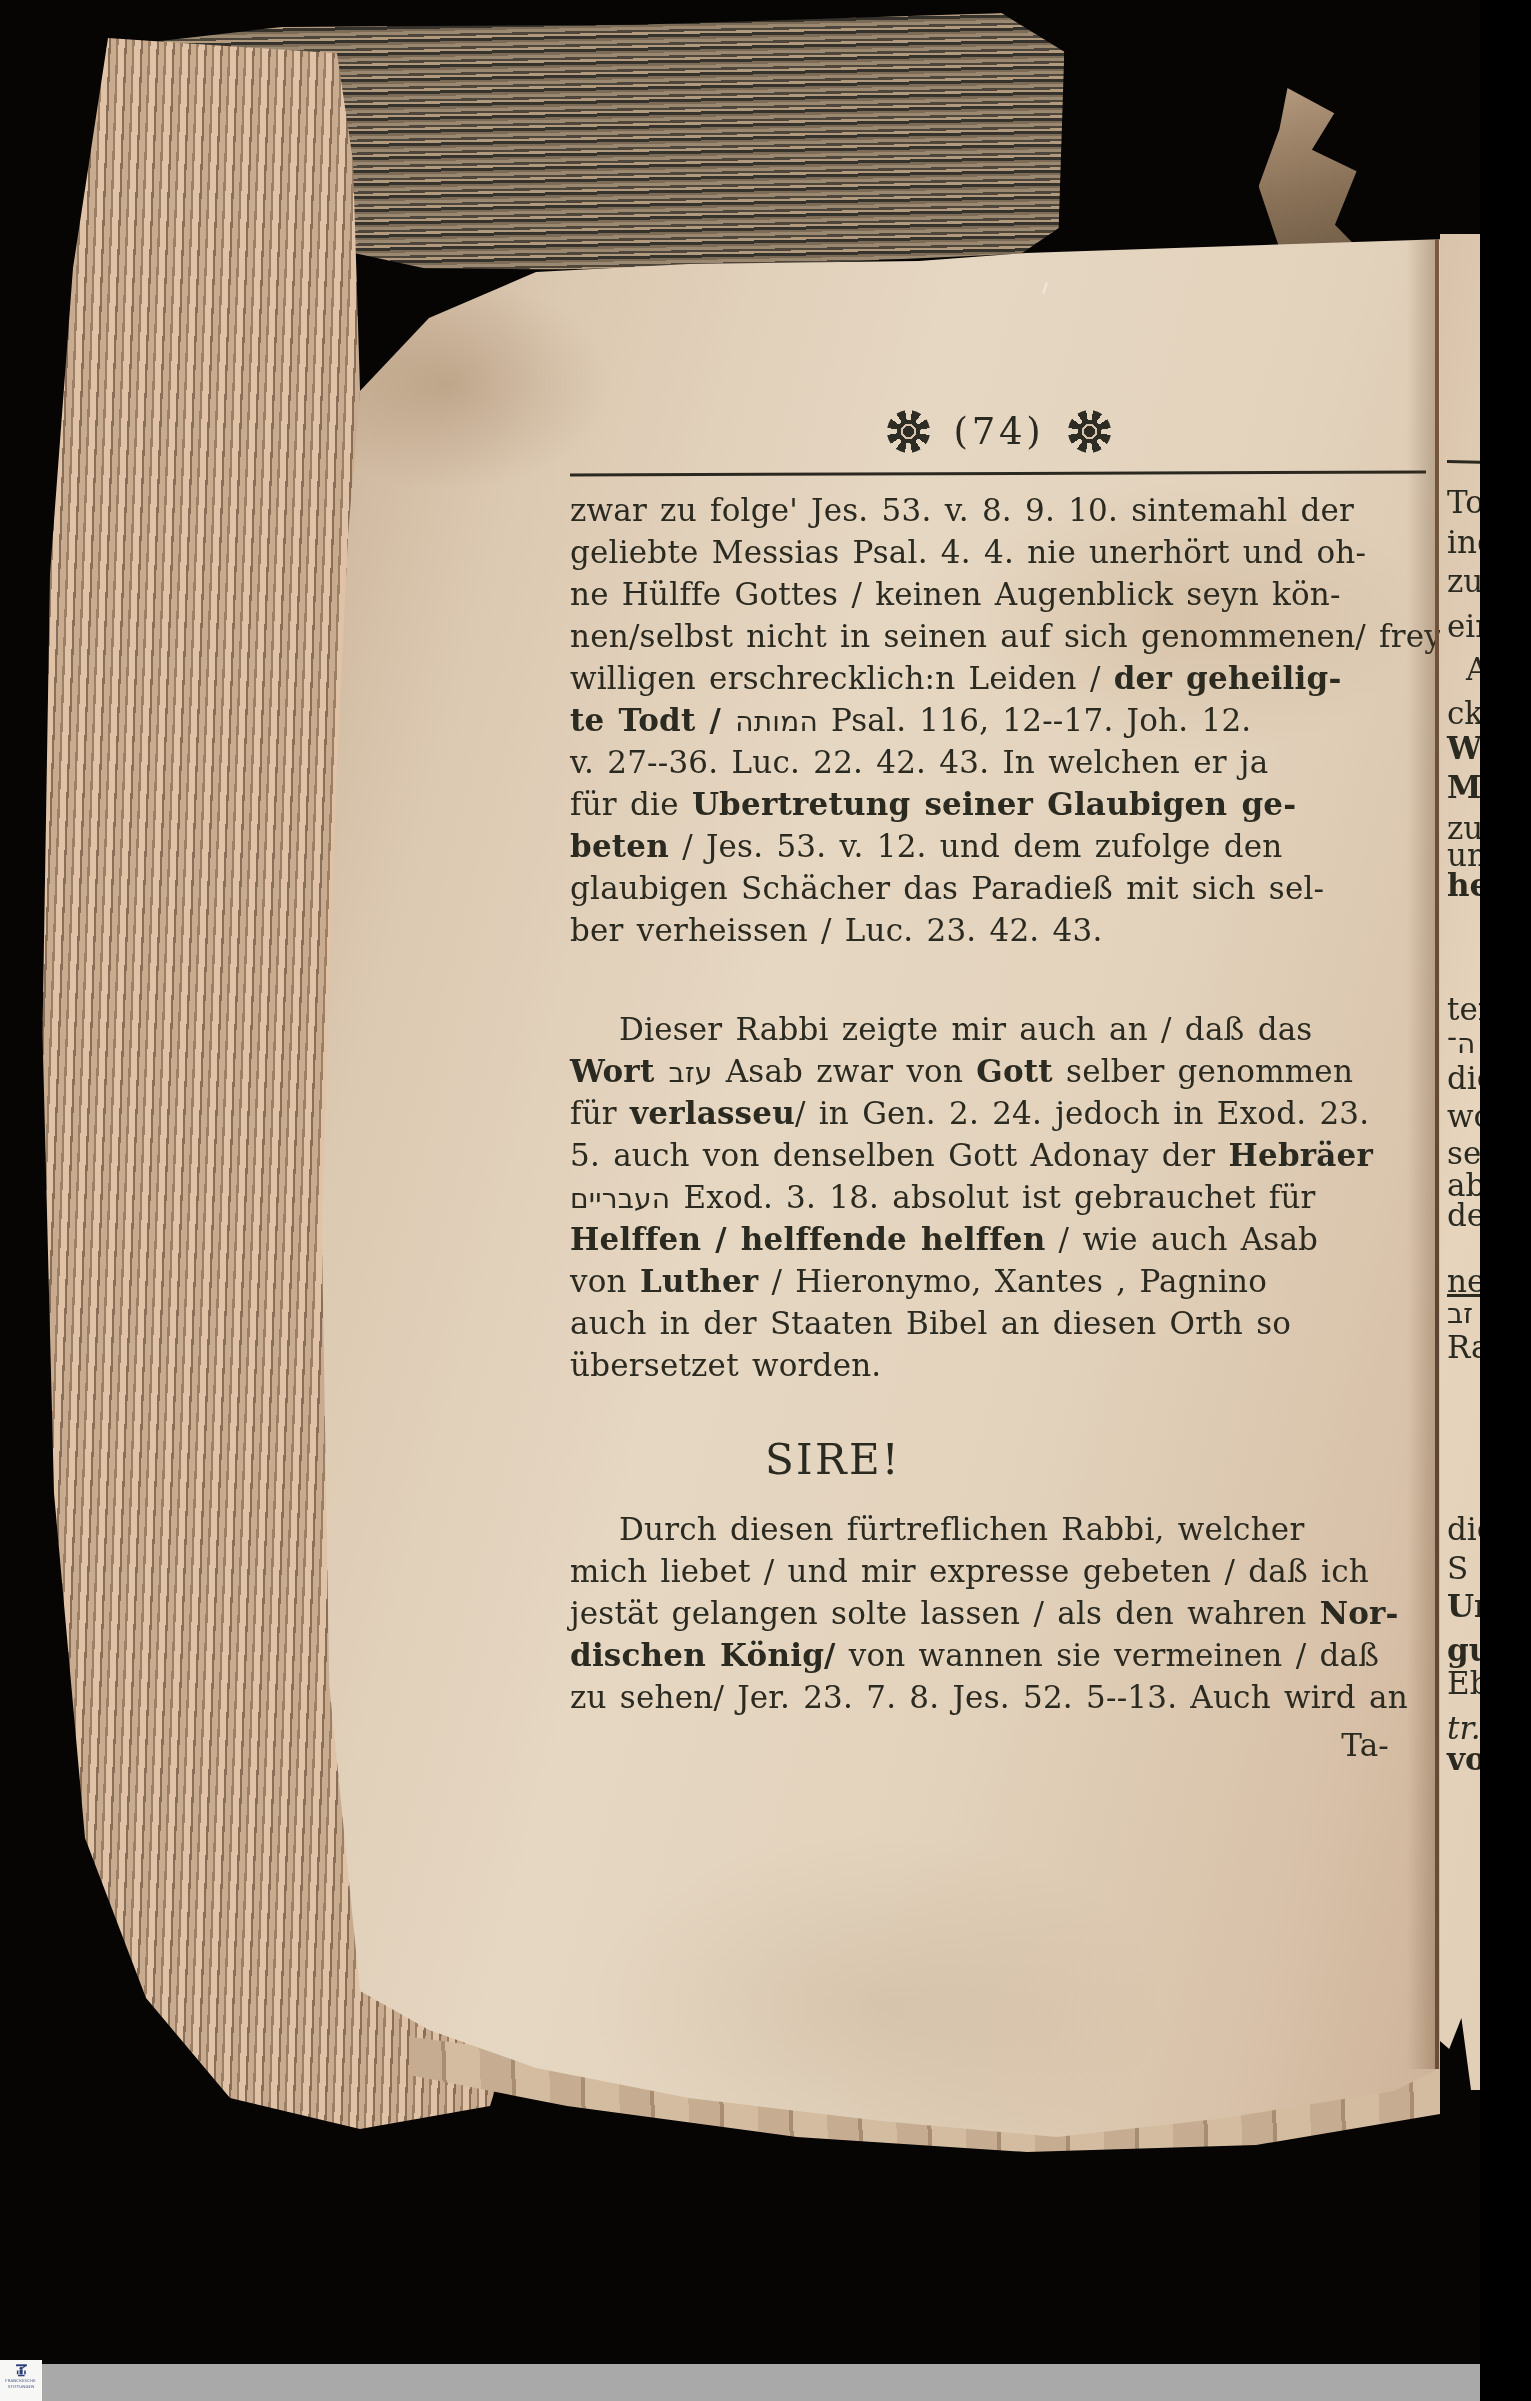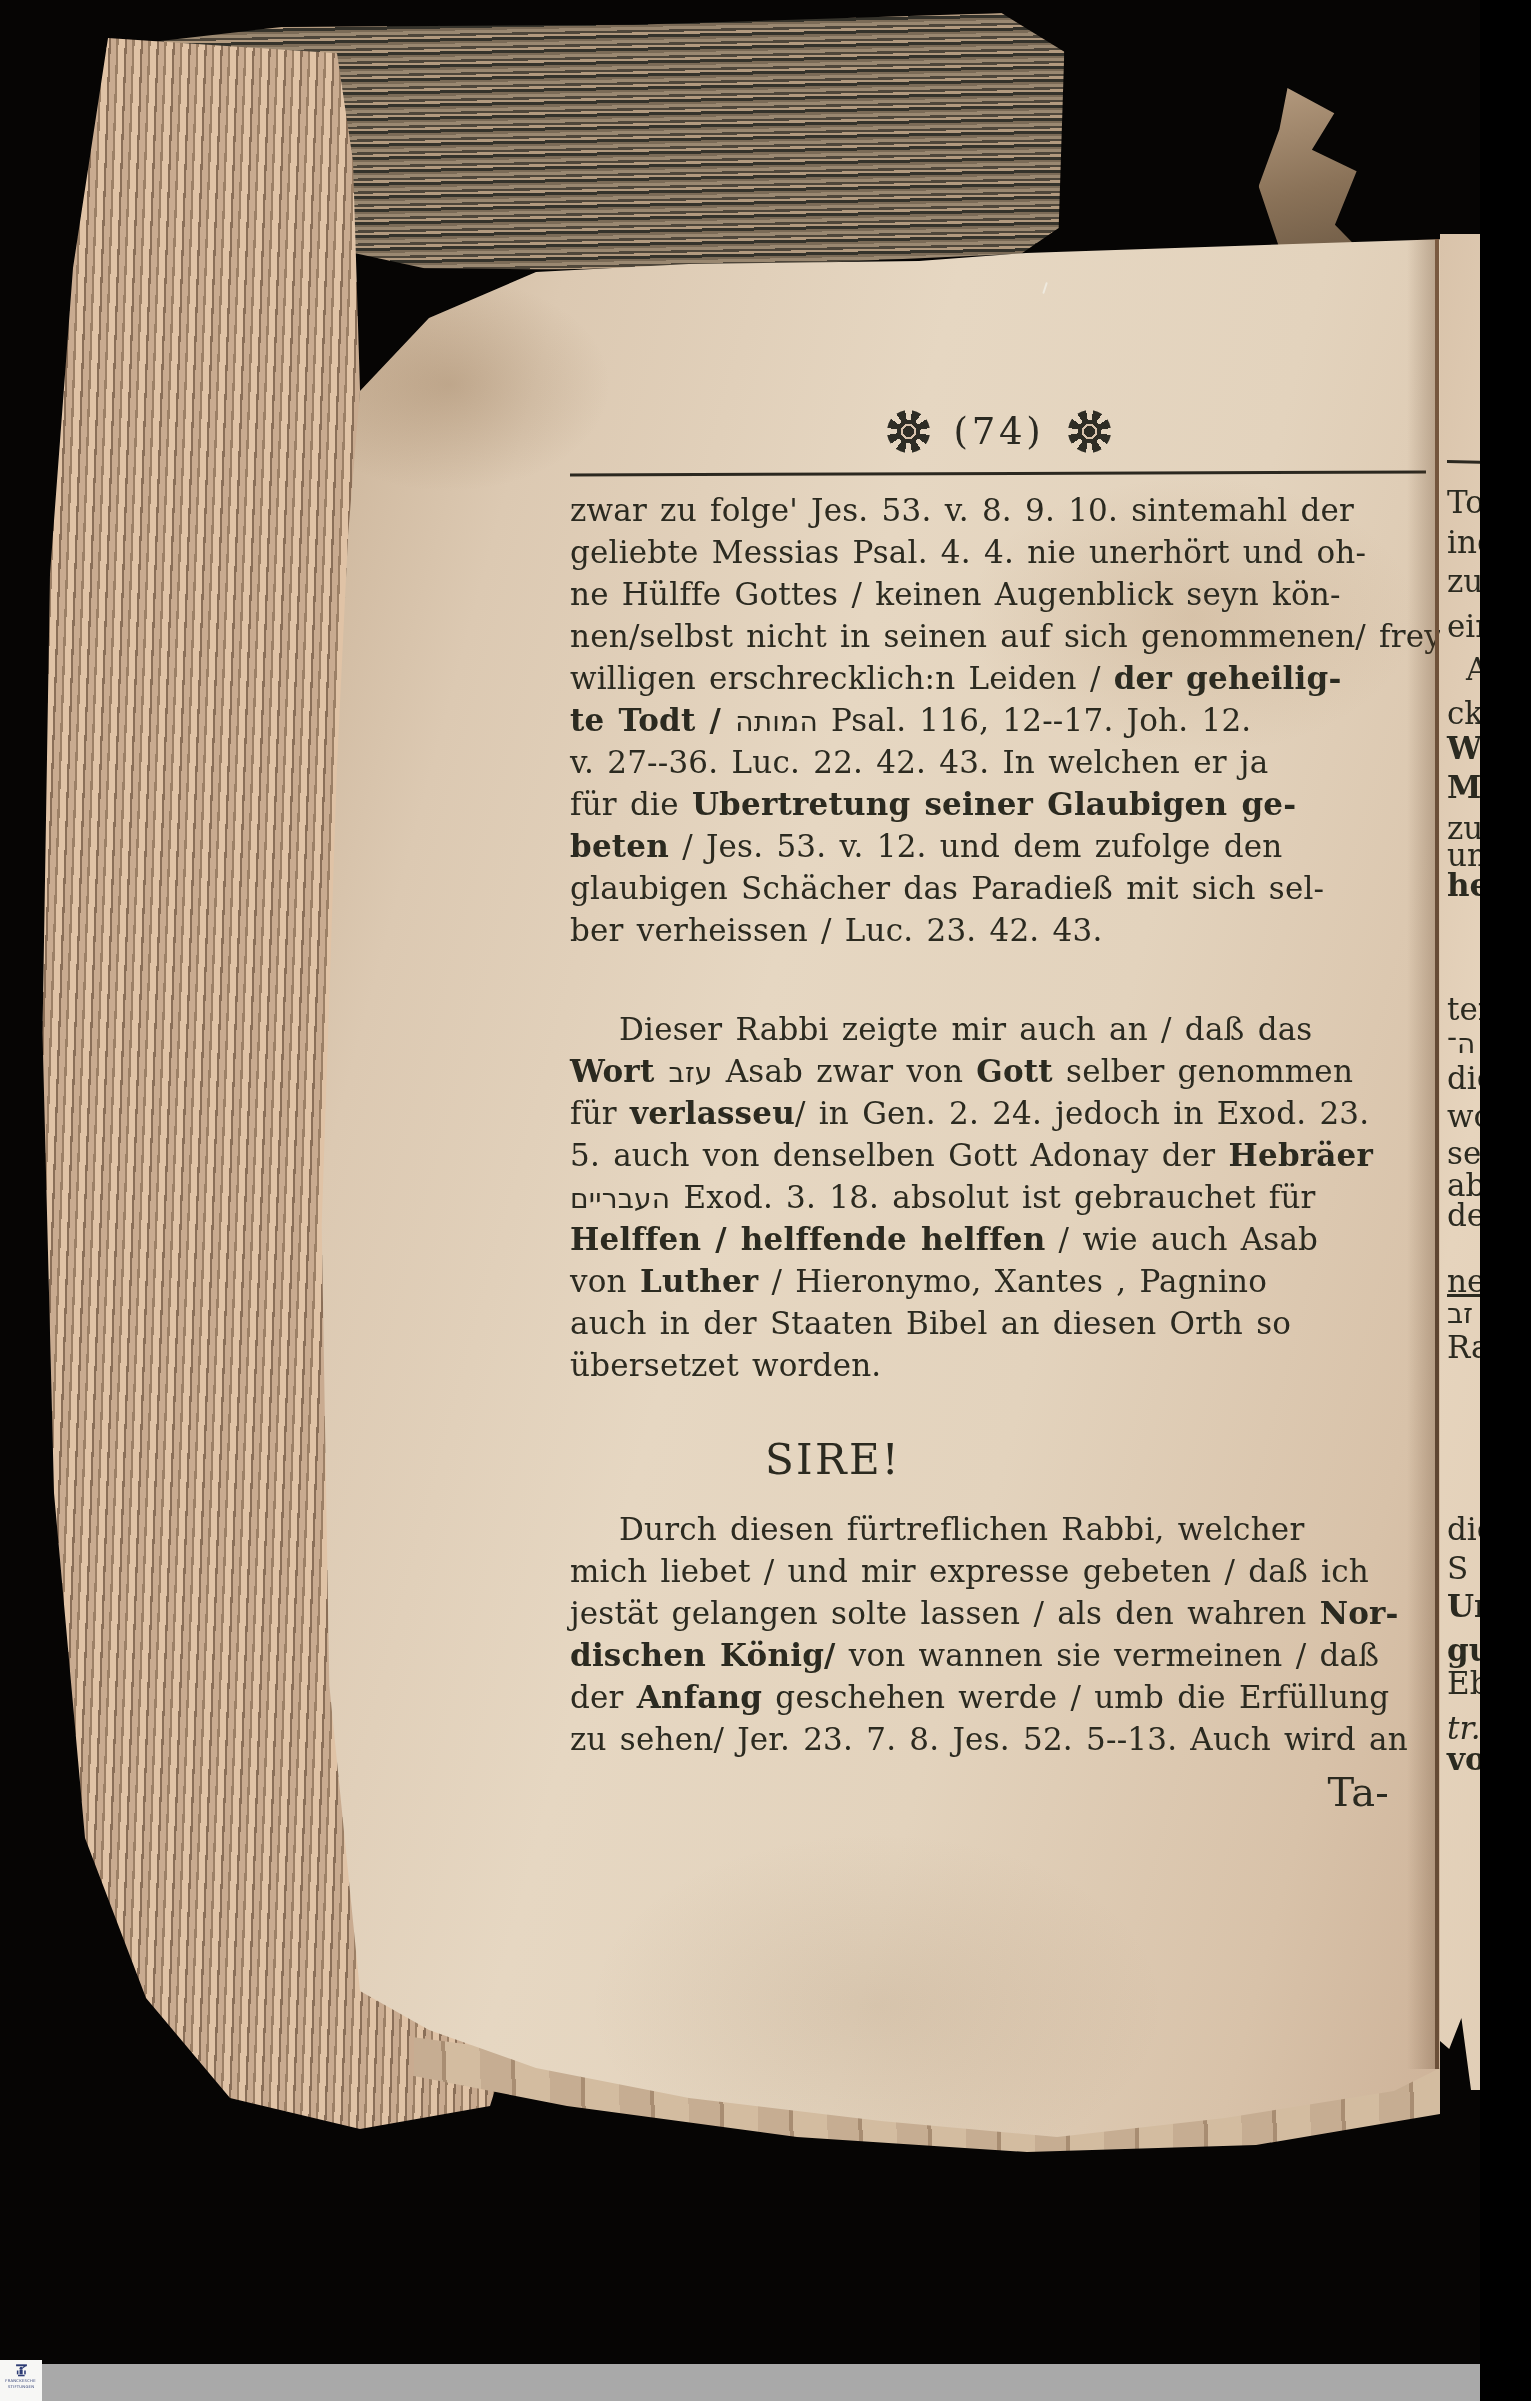--- a/index.html
+++ b/index.html
@@ -49,21 +49,21 @@
 
   .text-block{position:absolute;left:570px;top:492px;width:861px;color:#2b2a20;
     font-size:31px;letter-spacing:0.2px;word-spacing:3.1px;}
   .line{height:42px;white-space:nowrap;}
   .para.ind .line.first{padding-left:49px;}
   .p2{margin-top:57px;}
   .p3{margin-top:21.4px;}
   .b{font-weight:bold;}
   .he{font-family:"DejaVu Sans","Liberation Sans",sans-serif;font-size:28px;}
   .sire{margin-top:46px;margin-left:195px;height:55px;font-size:42px;letter-spacing:2.3px;color:#2b2a20;}
-  .catchword{margin-top:6.1px;text-align:right;padding-right:42px;font-size:40px;}
+  .catchword{margin-top:6.1px;text-align:right;padding-right:42px;font-size:31px;}
 
   .facing-rule{position:absolute;left:1447px;top:461px;width:84px;height:3.1px;background:#2b2820;transform:rotate(1.2deg);}
   .frags{position:absolute;left:1447px;top:234px;width:84px;height:1626px;color:#2b2a20;font-size:31px;}
   .frag{position:absolute;left:0;line-height:1;white-space:nowrap;}
 
   
   .bottom-bar{position:absolute;left:42px;top:2364px;width:1489px;height:38px;background:#a9a9a9;}
   .stamp{position:absolute;left:0;top:2360px;width:42px;height:41px;background:#f7f7f5;
     display:flex;flex-direction:column;align-items:center;justify-content:flex-start;padding-top:2.3px;box-sizing:border-box;}
   .stamp-text{font-family:"DejaVu Sans","Liberation Sans",sans-serif;font-size:4.6px;line-height:5.4px;
@@ -113,21 +113,20 @@
         <div class="line"><span>von </span><span class="b">Luther</span><span> / Hieronymo, Xantes , Pagnino</span></div>
         <div class="line"><span>auch in der Staaten Bibel an diesen Orth so</span></div>
         <div class="line"><span>übersetzet worden.</span></div>
       </div>
       <div class="sire">SIRE!</div>
       <div class="para ind p3">
         <div class="line first"><span>Durch diesen fürtreflichen Rabbi, welcher</span></div>
         <div class="line"><span>mich liebet / und mir expresse gebeten / daß ich</span></div>
         <div class="line"><span>jestät gelangen solte lassen / als den wahren </span><span class="b">Nor-</span></div>
         <div class="line"><span class="b">dischen König/</span><span> von wannen sie vermeinen / daß</span></div>
-        <div class="line"><span>der </span><span class="b">Anfang</span><span> geschehen werde / umb die Erfüllung</span></div>
         <div class="line"><span>zu sehen/ Jer. 23. 7. 8. Jes. 52. 5--13. Auch wird an</span></div>
       </div>
       <div class="catchword">Ta-</div>
     </div>
 
   <div class="gutter-shade"></div>
   <div class="gutter-line"></div>
   <div class="facing-page"></div>
   <div class="facing-rule"></div>
   <div class="frags">

